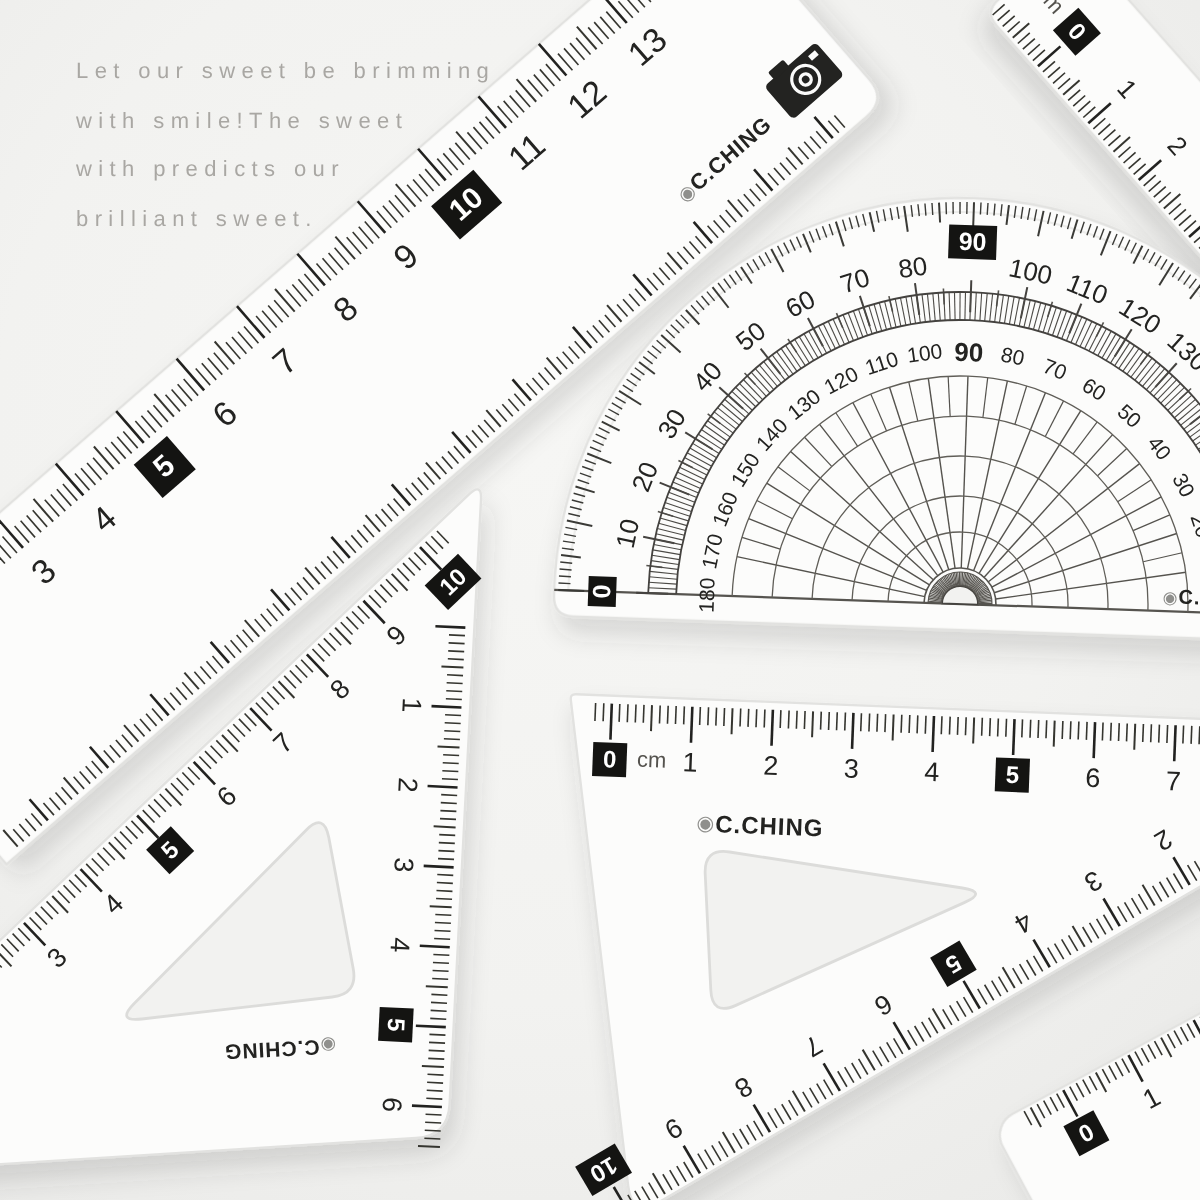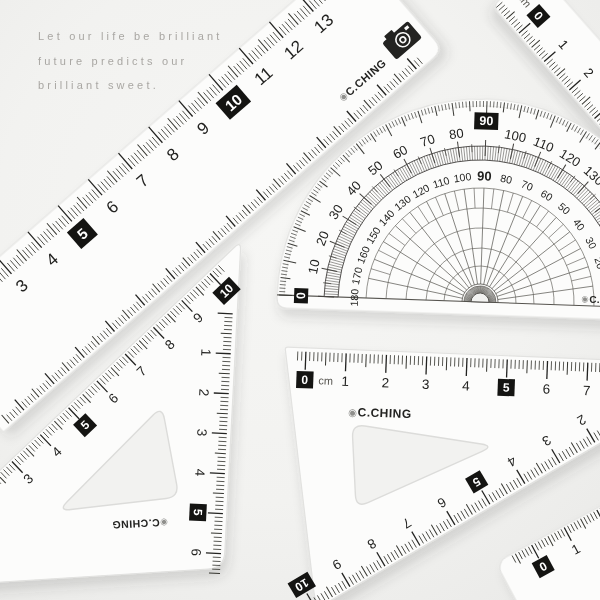--- a/index.html
+++ b/index.html
@@ -15,22 +15,23 @@
   }
   #quote span{display:block;white-space:nowrap;}
   svg{position:absolute;left:0;top:0;}
   svg text{font-family:"Liberation Sans",sans-serif;}
 </style>
 </head>
 <body>
 
 <div id="stage">
   <div id="quote" style="color: rgb(169, 167, 163);">
-    <span>Let our life be brilliant</span>
-    <span>future predicts our</span>
+    <span>Let our sweet be brimming</span>
+    <span>with smile!The sweet</span>
+    <span>with predicts our</span>
     <span>brilliant sweet.</span>
   </div>
 
   <svg id="scene" width="600" height="600" viewBox="0 0 600 600">
     <defs>
       <filter id="sh" x="-30%" y="-30%" width="160%" height="160%">
         <feDropShadow dx="3" dy="8" stdDeviation="6" flood-color="#3c3c38" flood-opacity="0.16"></feDropShadow>
       </filter>
     </defs>
     <g id="gFrag" transform="translate(577 58) rotate(-23.5)">

